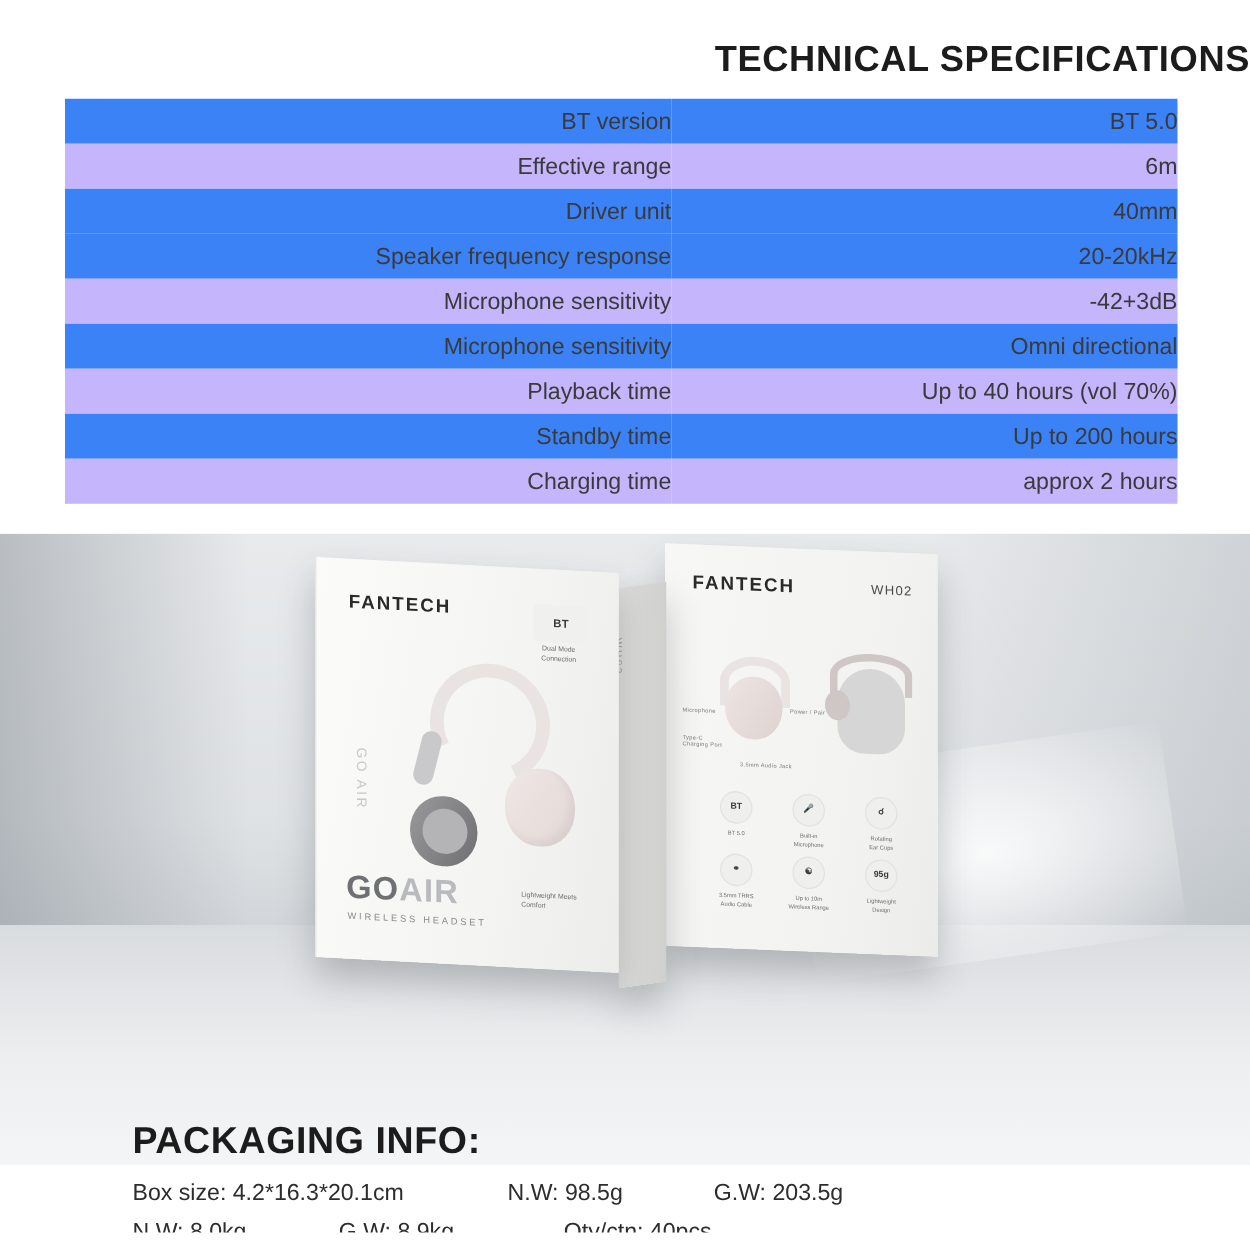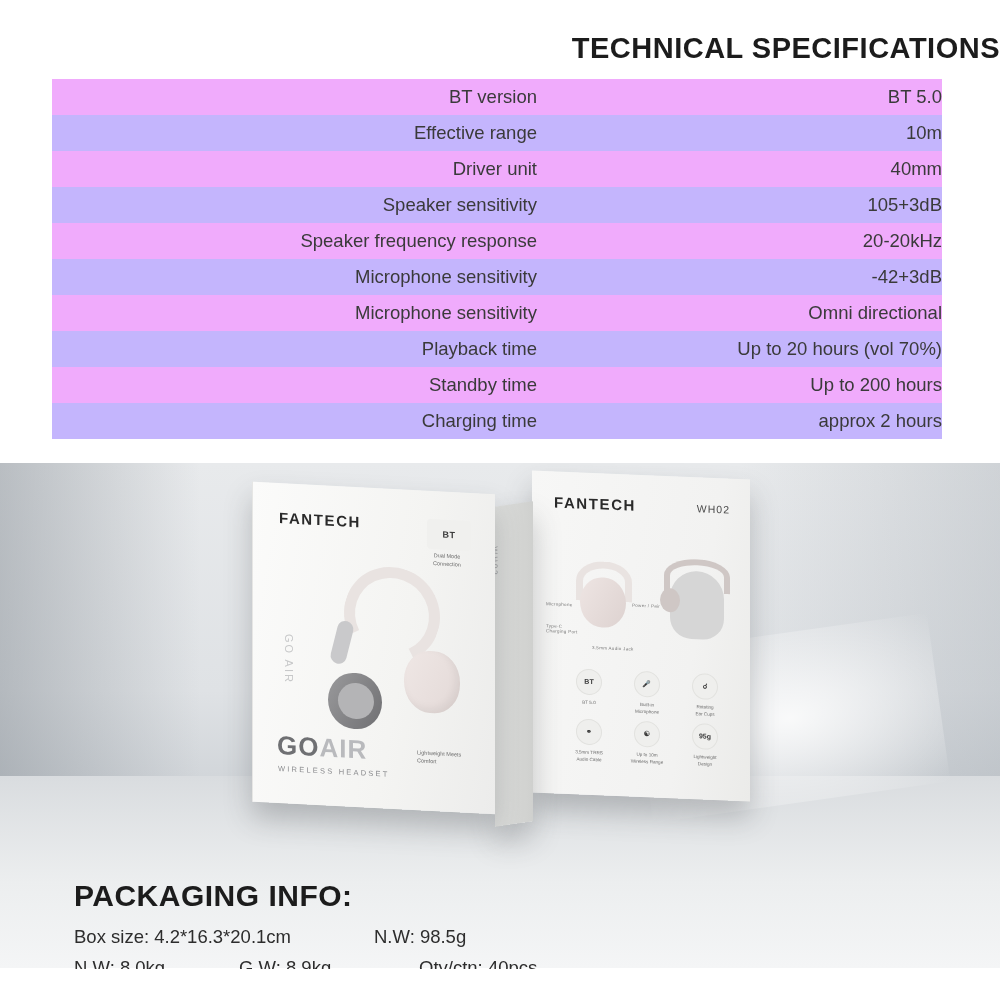--- a/index.html
+++ b/index.html
@@ -29,21 +29,21 @@
     color: #1c1c1c;
     margin: 10px 0 14px 84px;
   }
   .spec-table {
     width: 890px;
     margin: 0 0 0 52px;
     border-collapse: collapse;
     table-layout: fixed;
   }
   .spec-table tr { height: 36px; }
-  .spec-table tr.odd { background: #f0abfc; }
+  .spec-table tr.odd { background: #3b82f6; }
   .spec-table tr.even { background: #c4b5fd; }
   .spec-table td {
     font-size: 18.5px;
     color: #3a3a3a;
     vertical-align: middle;
     padding: 0;
     font-weight: 400;
   }
   .spec-table td.k { width: 485px; padding-left: 50px; }
   .spec-table td.v { padding-left: 10px; }
@@ -209,21 +209,21 @@
     width: 26px; height: 26px; border-radius: 50%;
     background: #efefed; border: 1px solid #e2e2df;
     margin: 0 auto 4px auto;
     display: flex; align-items: center; justify-content: center;
     font-size: 7px; font-weight: bold; color: #3a3a3a;
   }
 
   
   .pack {
     position: absolute;
-    left: 0; bottom: 17px; width: 1000px;
+    left: 0; bottom: 0; width: 1000px; padding-left: 32px;
   }
   .pack-title {
     font-size: 30px; font-weight: bold; color: #1c1c1c;
     letter-spacing: 0.5px;
     margin: 0 0 8px 74px;
   }
   .pack-grid {
     margin-left: 74px;
     font-size: 18.5px; color: #2d2d2d;
     line-height: 31px;
@@ -247,45 +247,41 @@
     <h1 class="spec-title">TECHNICAL SPECIFICATIONS</h1>
 
     <table class="spec-table">
       <tbody>
         <tr class="odd">
           <td class="k">BT version</td>
           <td class="v">BT 5.0</td>
         </tr>
         <tr class="even">
           <td class="k">Effective range</td>
-          <td class="v">10m</td>
+          <td class="v">6m</td>
         </tr>
         <tr class="odd">
           <td class="k">Driver unit</td>
           <td class="v">40mm</td>
-        </tr>
-        <tr class="even">
-          <td class="k">Speaker sensitivity</td>
-          <td class="v">105+3dB</td>
         </tr>
         <tr class="odd">
           <td class="k">Speaker frequency response</td>
           <td class="v">20-20kHz</td>
         </tr>
         <tr class="even">
           <td class="k">Microphone sensitivity</td>
           <td class="v">-42+3dB</td>
         </tr>
         <tr class="odd">
           <td class="k">Microphone sensitivity</td>
           <td class="v">Omni directional</td>
         </tr>
         <tr class="even">
           <td class="k">Playback time</td>
-          <td class="v">Up to 20 hours (vol 70%)</td>
+          <td class="v">Up to 40 hours (vol 70%)</td>
         </tr>
         <tr class="odd">
           <td class="k">Standby time</td>
           <td class="v">Up to 200 hours</td>
         </tr>
         <tr class="even">
           <td class="k">Charging time</td>
           <td class="v">approx 2 hours</td>
         </tr>
       </tbody>
@@ -375,20 +371,21 @@
 
     <div class="tiny" style="left:264px; top:190px; transform:rotate(90deg); font-size:11px; color:#c7c8c9; letter-spacing:2px;">GO AIR</div>
   </section>
 
   <section class="pack">
     <h2 class="pack-title">PACKAGING INFO:</h2>
     <div class="pack-grid">
       <div class="pack-row">
         <div class="pc1">Box size: 4.2*16.3*20.1cm</div>
         <div class="pc2">N.W: 98.5g</div>
+        <div class="pc3">G.W: 203.5g</div>
         <div class="pc4"></div>
       </div>
       <div class="pack-row">
         <div class="pc2">N.W: 8.0kg</div>
         <div class="pc3">G.W: 8.9kg</div>
         <div class="pc4">Qty/ctn: 40pcs</div>
       </div>
     </div>
     <div class="bottom-bar"></div>
   </section>

